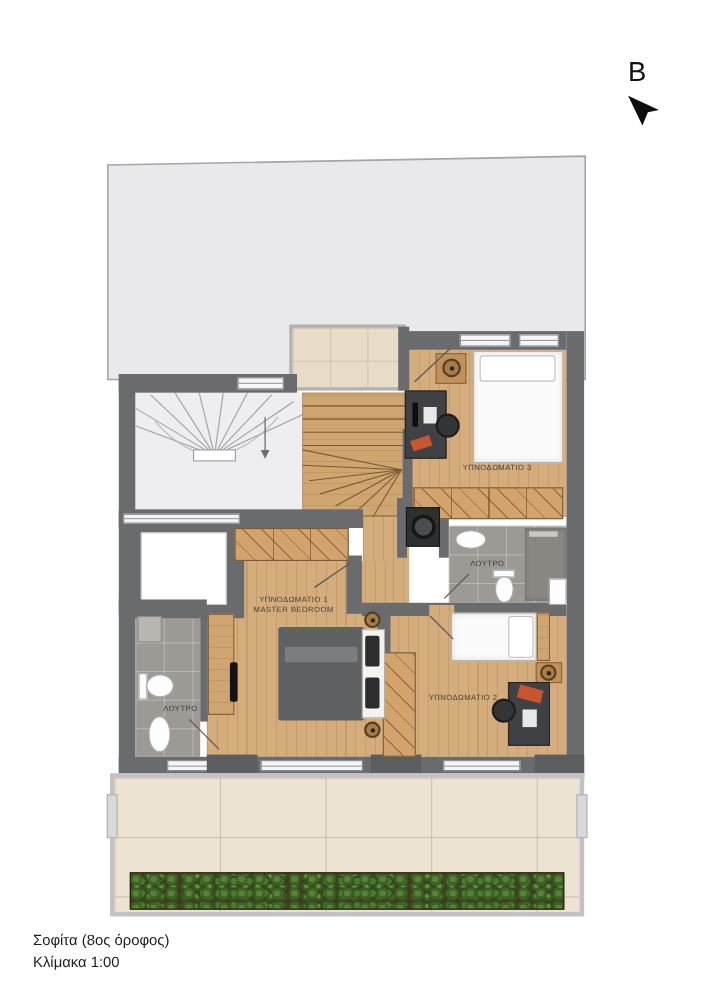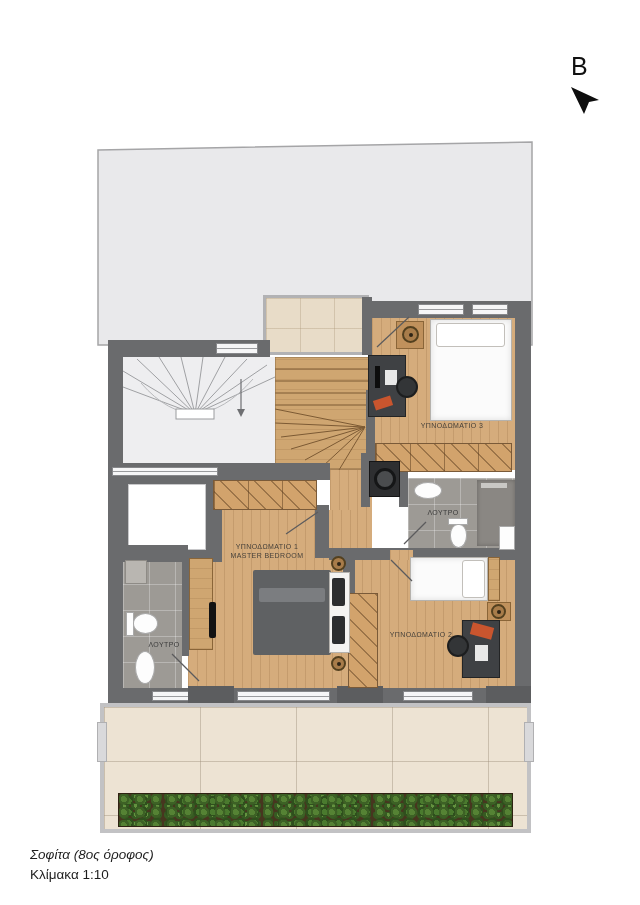--- a/index.html
+++ b/index.html
@@ -233,16 +233,16 @@
       <line x1="172" y1="654" x2="199" y2="681"></line>
       <line x1="404" y1="544" x2="426" y2="522"></line>
     </g>
   </svg>
 
   <div class="terrace" style="left:100px;top:703px;width:431px;height:130px;"></div>
   <div class="notch" style="left:97px;top:722px;width:10px;height:40px;"></div>
   <div class="notch" style="left:524px;top:722px;width:10px;height:40px;"></div>
   <div class="planter" style="left:118px;top:793px;width:395px;height:34px;"></div>
 
-  <div class="footer-line" style="left:30px;top:847px;font-style:italic;">Σοφίτα (8ος όροφος)</div>
-  <div class="footer-line" style="left:30px;top:867px;">Κλίμακα 1:10</div>
+  <div class="footer-line" style="left:30px;top:847px;">Σοφίτα (8ος όροφος)</div>
+  <div class="footer-line" style="left:30px;top:867px;">Κλίμακα 1:00</div>
 
 </div>
 
 </body></html>

